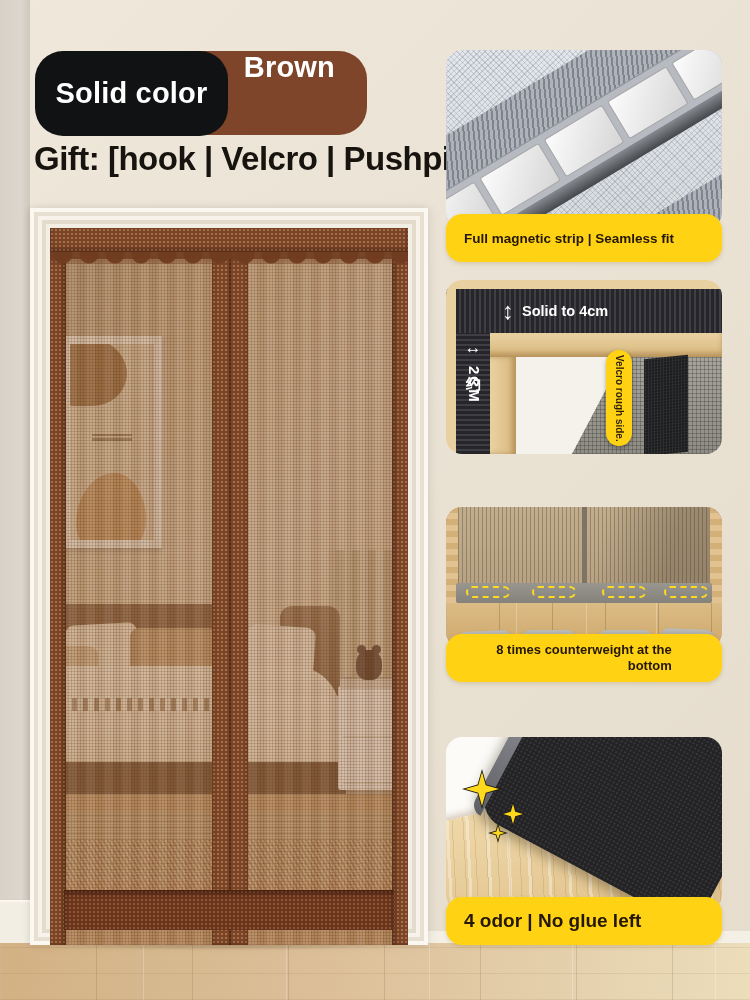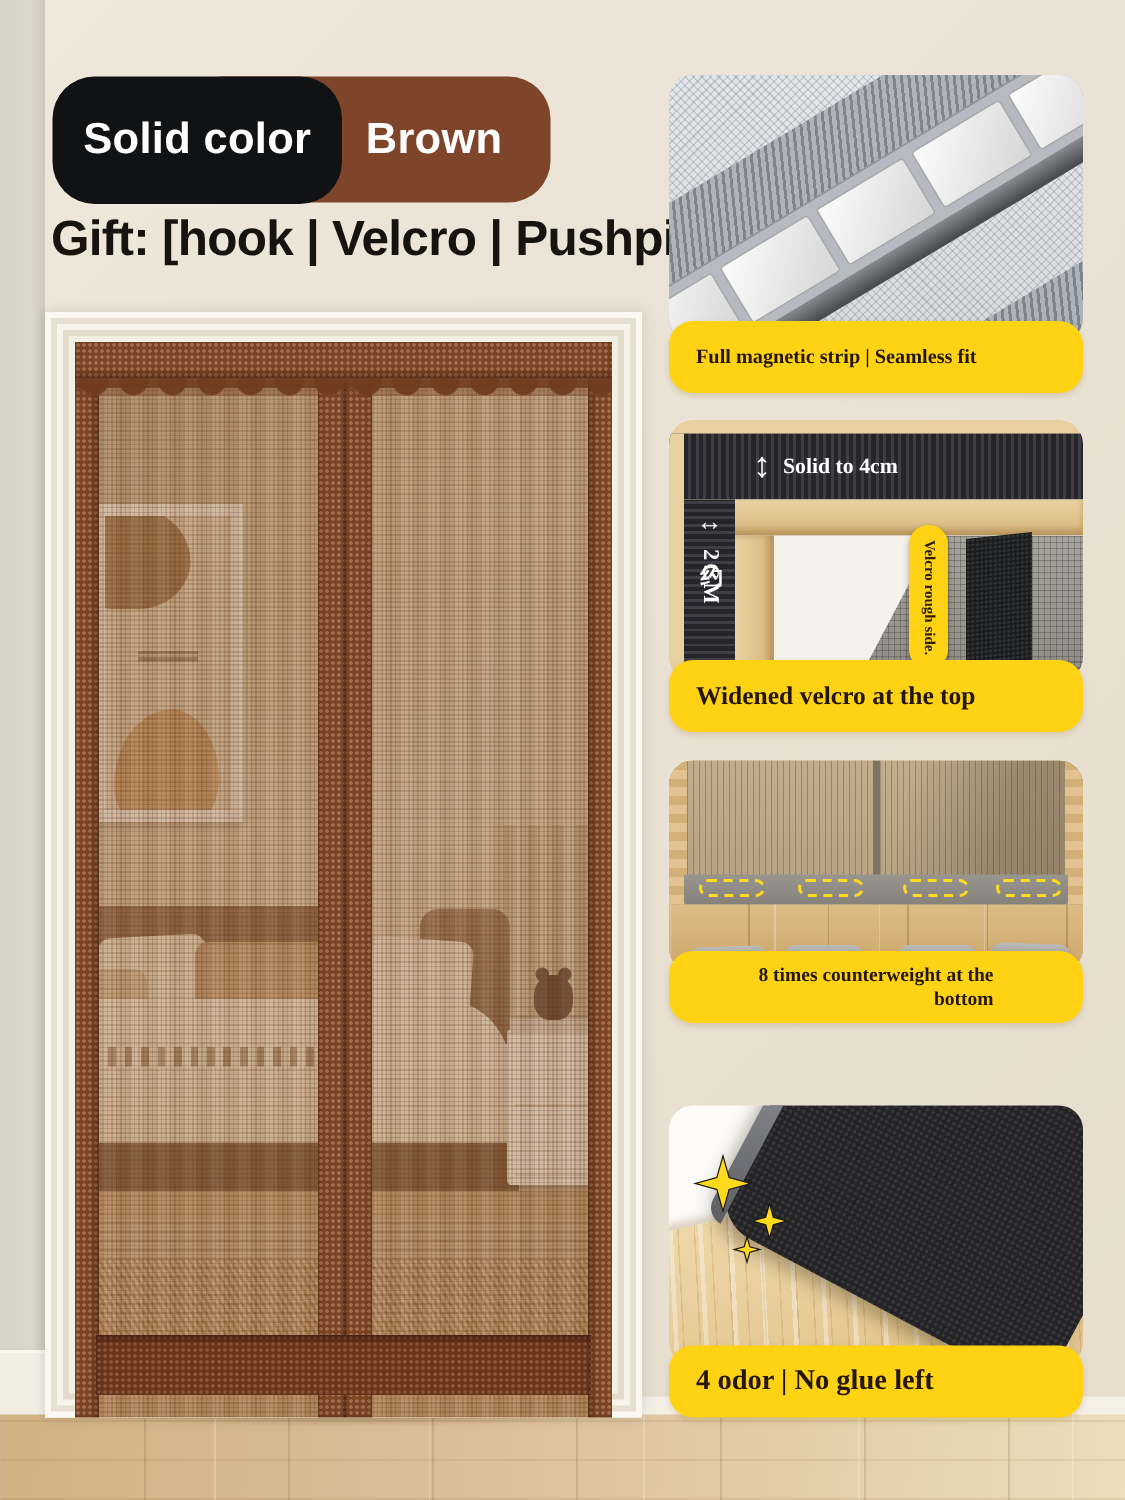--- a/index.html
+++ b/index.html
@@ -66,26 +66,26 @@
     background:
       radial-gradient(circle at 13px 2px,rgba(112,60,32,.95) 0 9px,transparent 10px),
       linear-gradient(rgba(112,60,32,.9) 0 7px,rgba(112,60,32,.35) 7px 12px,transparent 12px);
     background-size:26px 26px,100% 100%;background-repeat:repeat-x,no-repeat;}
   .f-left{position:absolute;left:0;top:0;width:16px;height:717px;box-shadow:inset -3px 0 4px rgba(40,15,5,.4);}
   .f-right{position:absolute;right:0;top:0;width:16px;height:717px;box-shadow:inset 3px 0 4px rgba(40,15,5,.4);}
   .f-center{position:absolute;left:162px;top:0;width:36px;height:717px;box-shadow:inset 0 0 5px rgba(40,15,5,.45);}
   .f-center::after{content:"";position:absolute;left:17px;top:0;width:2px;height:100%;background:rgba(45,18,5,.55);}
   .f-bottom{position:absolute;left:14px;top:662px;width:330px;height:40px;background-color:#6b351c;background-image:radial-gradient(rgba(255,205,160,.22) 1px,transparent 1.3px);background-size:4px 4px;box-shadow:inset 0 3px 5px rgba(30,10,2,.5);}
   
-  .badge-brown{position:absolute;left:120px;top:51px;width:247px;height:84px;border-radius:28px;background:#7e452b;display:flex;align-items:center;justify-content:flex-end;padding-right:32px;box-sizing:border-box;}
+  .badge-brown{position:absolute;left:120px;top:51px;width:247px;height:84px;border-radius:28px;background:#7e452b;display:flex;align-items:flex-start;justify-content:flex-end;padding-right:32px;box-sizing:border-box;}
   .badge-black{position:absolute;left:35px;top:51px;width:193px;height:85px;border-radius:28px;background:#111213;display:flex;align-items:center;justify-content:center;}
   .badge-txt{color:#fff;font-size:29px;font-weight:700;letter-spacing:.2px;}
   .gift{position:absolute;left:34px;top:140px;font-size:33px;font-weight:800;color:#17130e;letter-spacing:-.5px;}
   
-  .card{position:absolute;left:446px;width:276px;font-family:Liberation Serif, serif;}
+  .card{position:absolute;left:446px;width:276px;}
   .c1{top:50px;height:212px;} .c2{top:280px;height:208px;} .c3{top:507px;height:175px;} .c4{top:737px;height:208px;}
   .art{position:absolute;left:0;right:0;top:0;bottom:34px;border-radius:16px;overflow:hidden;}
   .cap{position:absolute;left:0;right:0;bottom:0;height:48px;border-radius:16px;background:#ffd314;display:flex;align-items:center;padding:0 18px;box-sizing:border-box;color:#241703;font-weight:800;box-shadow:0 2px 4px rgba(120,90,0,.18);}
   .cap1{font-size:13.5px;} .cap2{font-size:17px;} .cap4{font-size:19px;}
   .cap3{font-size:13px;justify-content:center;}
   .cap3 span{white-space:pre-line;text-align:right;line-height:1.25;}
   
   .a1{background:
       repeating-linear-gradient(45deg,rgba(95,105,120,.22) 0 1px,transparent 1px 4px),
       repeating-linear-gradient(-45deg,rgba(95,105,120,.22) 0 1px,transparent 1px 4px),
@@ -261,23 +261,20 @@
         <span class="lbl">Solid to 4cm</span>
       </div>
       <div class="v2-harrow arrow">↔</div>
       <div class="v2-cm">
           <span>约2CM</span>
         </div>
       <div class="bubble">
         <span>Velcro rough side.</span>
       </div>
     </div>
-    <div class="cap cap2">
-      <span>Widened velcro at the top</span>
-    </div>
   </div>
 
   <div class="card c3">
     <div class="art a3">
       <div class="panels3"></div>
       <div class="side3 sl3"></div>
         <div class="side3 sr3"></div>
       <div class="gap3"></div>
       <div class="hem3">
         <div class="oval o1"></div>

